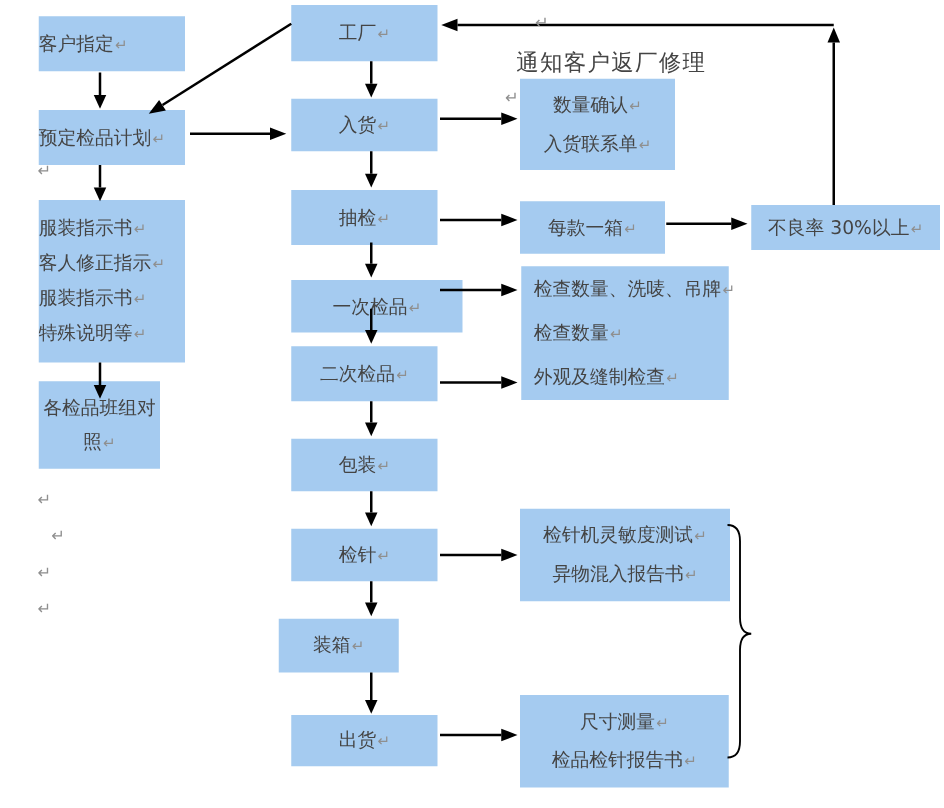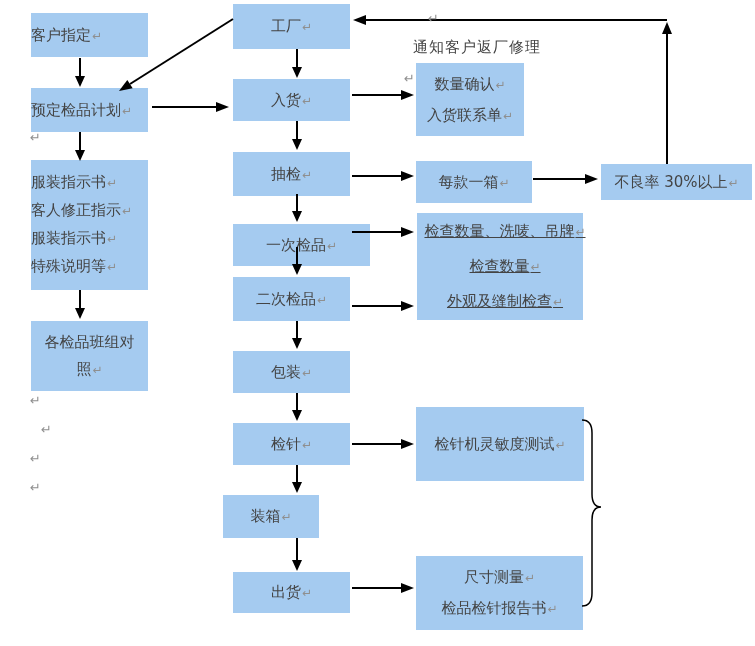--- a/index.html
+++ b/index.html
@@ -2,29 +2,29 @@
 <html style="--node-fill: #A5CBF0; --text: #444444; --pilcrow: #8F8F8F; --arrow: #000000; --bg: #FFFFFF;"><head>
 <meta charset="utf-8">
 <style>
   html,body{margin:0;padding:0;background:#fff;}
   .canvas{position:relative;width:755px;height:646px;background:var(--bg,#fff);
           font-family:"DejaVu Sans",sans-serif;overflow:hidden;}
   .node{position:absolute;background:var(--node-fill,#A5CBF0);box-sizing:border-box;
         display:flex;flex-direction:column;justify-content:center;
         color:var(--text,#444);font-size:15px;z-index:1;}
   .al{align-items:flex-start;}
-  .al2{align-items:center;padding-left:10px;text-decoration:underline;}
+  .al2{align-items:flex-start;padding-left:10px;}
   .ac{align-items:center;}
   .ln{white-space:nowrap;line-height:22px;}
   .lh27 .ln{line-height:27px;}
   .lh30 .ln{line-height:30px;}
   .lh34 .ln{line-height:34px;}
   .pil{color:var(--pilcrow,#8F8F8F);font-size:12px;margin-left:1px;}
   .floatpil{position:absolute;color:var(--pilcrow,#8F8F8F);font-size:13px;z-index:3;}
-  .flabel{position:absolute;left:413px;top:38px;font-size:15px;letter-spacing:1px;
+  .flabel{position:absolute;left:413px;top:38px;font-size:18px;letter-spacing:1px;
           color:var(--text,#444);white-space:nowrap;z-index:1;}
   .overlay{position:absolute;left:0;top:0;z-index:2;pointer-events:none;}
   .overlay line{stroke:var(--arrow,#000);stroke-width:2;}
   .overlay polygon{fill:var(--arrow,#000);}
   .overlay path.brace{stroke:var(--arrow,#000);fill:none;stroke-width:1.5;}
 </style>
 </head>
 <body>
 
 <div class="canvas">
@@ -37,21 +37,21 @@
     <div class="ln"><span>预定检品计划</span><span class="pil">↵</span></div>
   </div>
 
   <div class="node al lh27" style="left:31px;top:160px;width:117px;height:130px">
     <div class="ln"><span>服装指示书</span><span class="pil">↵</span></div>
     <div class="ln"><span>客人修正指示</span><span class="pil">↵</span></div>
     <div class="ln"><span>服装指示书</span><span class="pil">↵</span></div>
     <div class="ln"><span>特殊说明等</span><span class="pil">↵</span></div>
   </div>
 
-  <div class="node ac lh27" style="left:31px;top:321px;width:117px;height:70px">
+  <div class="node ac lh27" style="left:31px;top:305px;width:97px;height:70px">
     <div class="ln"><span>各检品班组对</span></div>
     <div class="ln"><span>照</span><span class="pil">↵</span></div>
   </div>
 
   <div class="node ac" style="left:233px;top:4px;width:117px;height:45px">
     <div class="ln"><span>工厂</span><span class="pil">↵</span></div>
   </div>
 
   <div class="node ac" style="left:233px;top:79px;width:117px;height:42px">
     <div class="ln"><span>入货</span><span class="pil">↵</span></div>
@@ -78,37 +78,38 @@
   </div>
 
   <div class="node ac" style="left:223px;top:495px;width:96px;height:43px">
     <div class="ln"><span>装箱</span><span class="pil">↵</span></div>
   </div>
 
   <div class="node ac" style="left:233px;top:572px;width:117px;height:41px">
     <div class="ln"><span>出货</span><span class="pil">↵</span></div>
   </div>
 
-  <div class="node ac lh30" style="left:416px;top:63px;width:108px;height:73px">
+  <div class="node ac lh30" style="left:416px;top:63px;width:124px;height:73px">
     <div class="ln"><span>数量确认</span><span class="pil">↵</span></div>
     <div class="ln"><span>入货联系单</span><span class="pil">↵</span></div>
   </div>
 
   <div class="node ac" style="left:416px;top:161px;width:116px;height:42px">
     <div class="ln"><span>每款一箱</span><span class="pil">↵</span></div>
   </div>
 
   <div class="node al2 lh34" style="left:417px;top:213px;width:166px;height:107px">
     <div class="ln"><span>检查数量、洗唛、吊牌</span><span class="pil">↵</span></div>
     <div class="ln"><span>检查数量</span><span class="pil">↵</span></div>
     <div class="ln"><span>外观及缝制检查</span><span class="pil">↵</span></div>
   </div>
 
   <div class="node ac lh30" style="left:416px;top:407px;width:168px;height:74px">
     <div class="ln"><span>检针机灵敏度测试</span><span class="pil">↵</span></div>
+    <div class="ln"><span>异物混入报告书</span><span class="pil">↵</span></div>
   </div>
 
   <div class="node ac lh30" style="left:416px;top:556px;width:167px;height:74px">
     <div class="ln"><span>尺寸测量</span><span class="pil">↵</span></div>
     <div class="ln"><span>检品检针报告书</span><span class="pil">↵</span></div>
   </div>
 
   <div class="node ac" style="left:601px;top:164px;width:151px;height:36px">
     <div class="ln"><span>不良率 30%以上</span><span class="pil">↵</span></div>
   </div>

